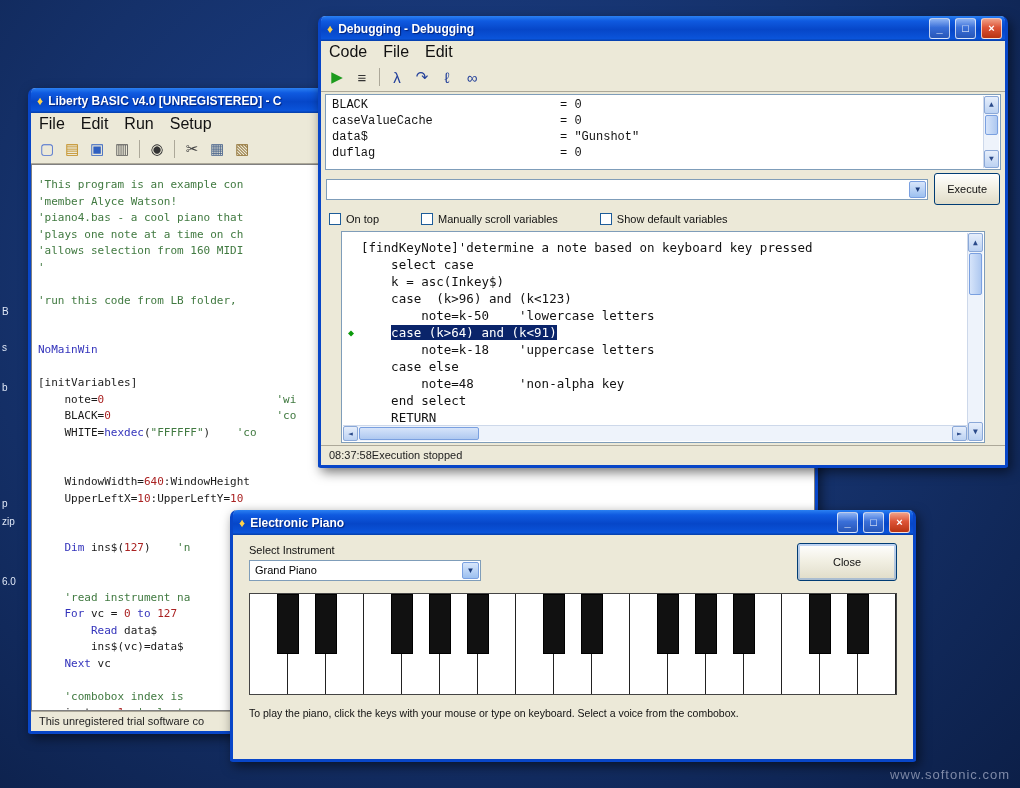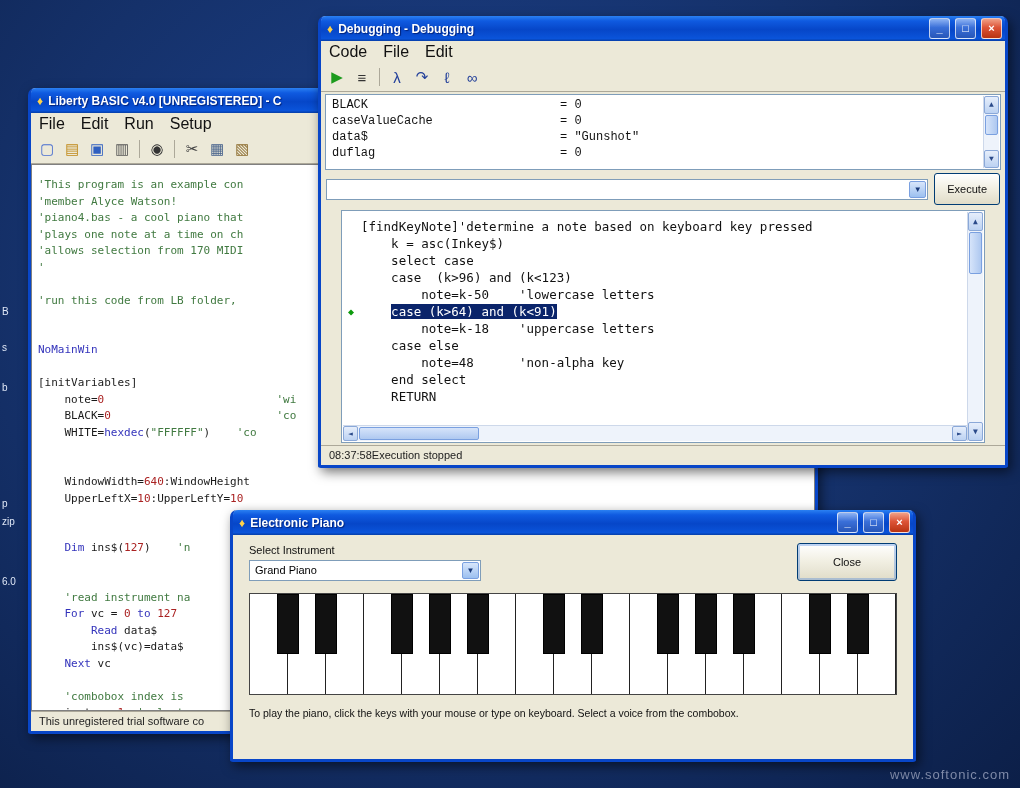--- a/index.html
+++ b/index.html
@@ -149,21 +149,21 @@
         <span class="tb-sep"></span>
         <span class="tb-icon" style="color: rgb(68, 68, 68);">✂</span>
         <span class="tb-icon" style="color: rgb(68, 96, 138);">▦</span>
         <span class="tb-icon" style="color: rgb(138, 106, 42);">▧</span>
       </div>
     <div id="lb-code">
         <div class="code-line"><span class="tok-com">'This program is an example con</span></div>
         <div class="code-line"><span class="tok-com">'member Alyce Watson!</span></div>
         <div class="code-line"><span class="tok-com">'piano4.bas - a cool piano that</span></div>
         <div class="code-line"><span class="tok-com">'plays one note at a time on ch</span></div>
-        <div class="code-line"><span class="tok-com">'allows selection from 170 MIDI</span></div>
+        <div class="code-line"><span class="tok-com">'allows selection from 160 MIDI</span></div>
         <div class="code-line"><span class="tok-com">'</span></div>
         <div class="code-line">&nbsp;</div>
         <div class="code-line"><span class="tok-com">'run this code from LB folder, </span></div>
         <div class="code-line">&nbsp;</div>
         <div class="code-line">&nbsp;</div>
         <div class="code-line"><span class="tok-kw">NoMainWin</span></div>
         <div class="code-line">&nbsp;</div>
         <div class="code-line"><span class="tok-id">[initVariables]</span></div>
         <div class="code-line"><span class="tok-id">    note=</span><span class="tok-num">0</span><span class="tok-com">                          'wi</span></div>
         <div class="code-line"><span class="tok-id">    BLACK=</span><span class="tok-num">0</span><span class="tok-com">                         'co</span></div>
@@ -230,26 +230,40 @@
     </div>
 
     <div class="dbg-combo-row">
       <div class="combo dbg-combo">
         <span></span>
         <span class="combo-arrow">▼</span>
       </div>
       <button class="xp-btn">Execute</button>
     </div>
 
+    <div class="dbg-check-row" id="dbg-checks">
+        <span class="chk">
+          <span class="chk-box"></span>
+          <span>On top</span>
+        </span>
+        <span class="chk">
+          <span class="chk-box"></span>
+          <span>Manually scroll variables</span>
+        </span>
+        <span class="chk">
+          <span class="chk-box"></span>
+          <span>Show default variables</span>
+        </span>
+      </div>
 
     <div id="dbg-code">
       <div id="dbg-code-lines">
           <div class="code-line">[findKeyNote]'determine a note based on keyboard key pressed</div>
+          <div class="code-line">    select case</div>
           <div class="code-line">    k = asc(Inkey$)</div>
-          <div class="code-line">    select case</div>
           <div class="code-line">    case  (k&gt;96) and (k&lt;123)</div>
           <div class="code-line">        note=k-50    'lowercase letters</div>
           <div class="code-line"><span class="marker">◆</span><span>    </span><span class="hl">case (k&gt;64) and (k&lt;91)</span></div>
           <div class="code-line">        note=k-18    'uppercase letters</div>
           <div class="code-line">    case else</div>
           <div class="code-line">        note=48      'non-alpha key</div>
           <div class="code-line">    end select</div>
           <div class="code-line">    RETURN</div>
         </div>
       <div class="vscroll">

